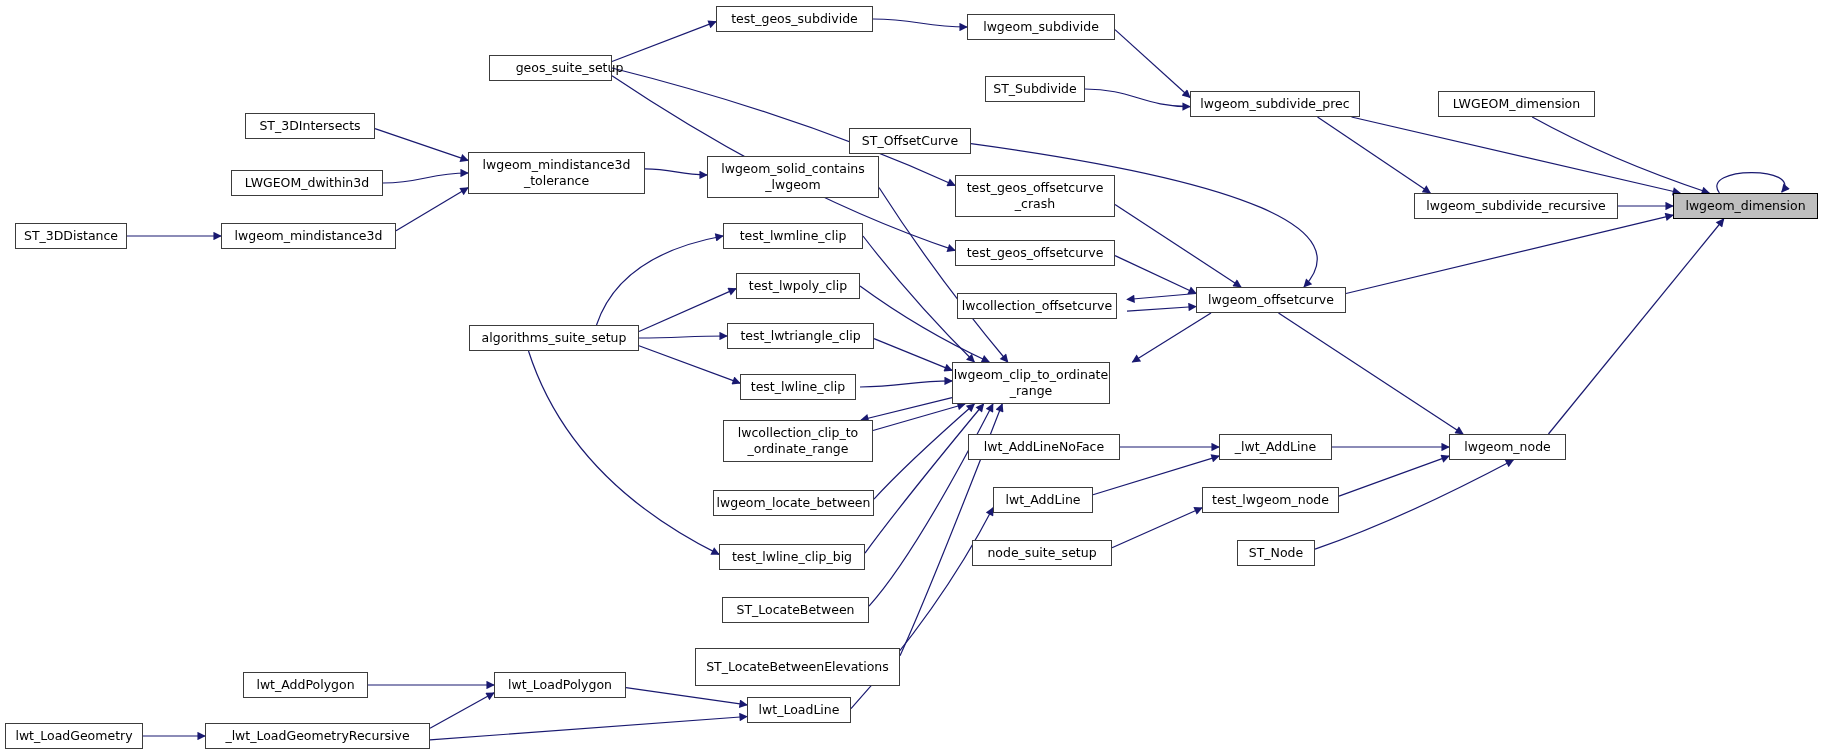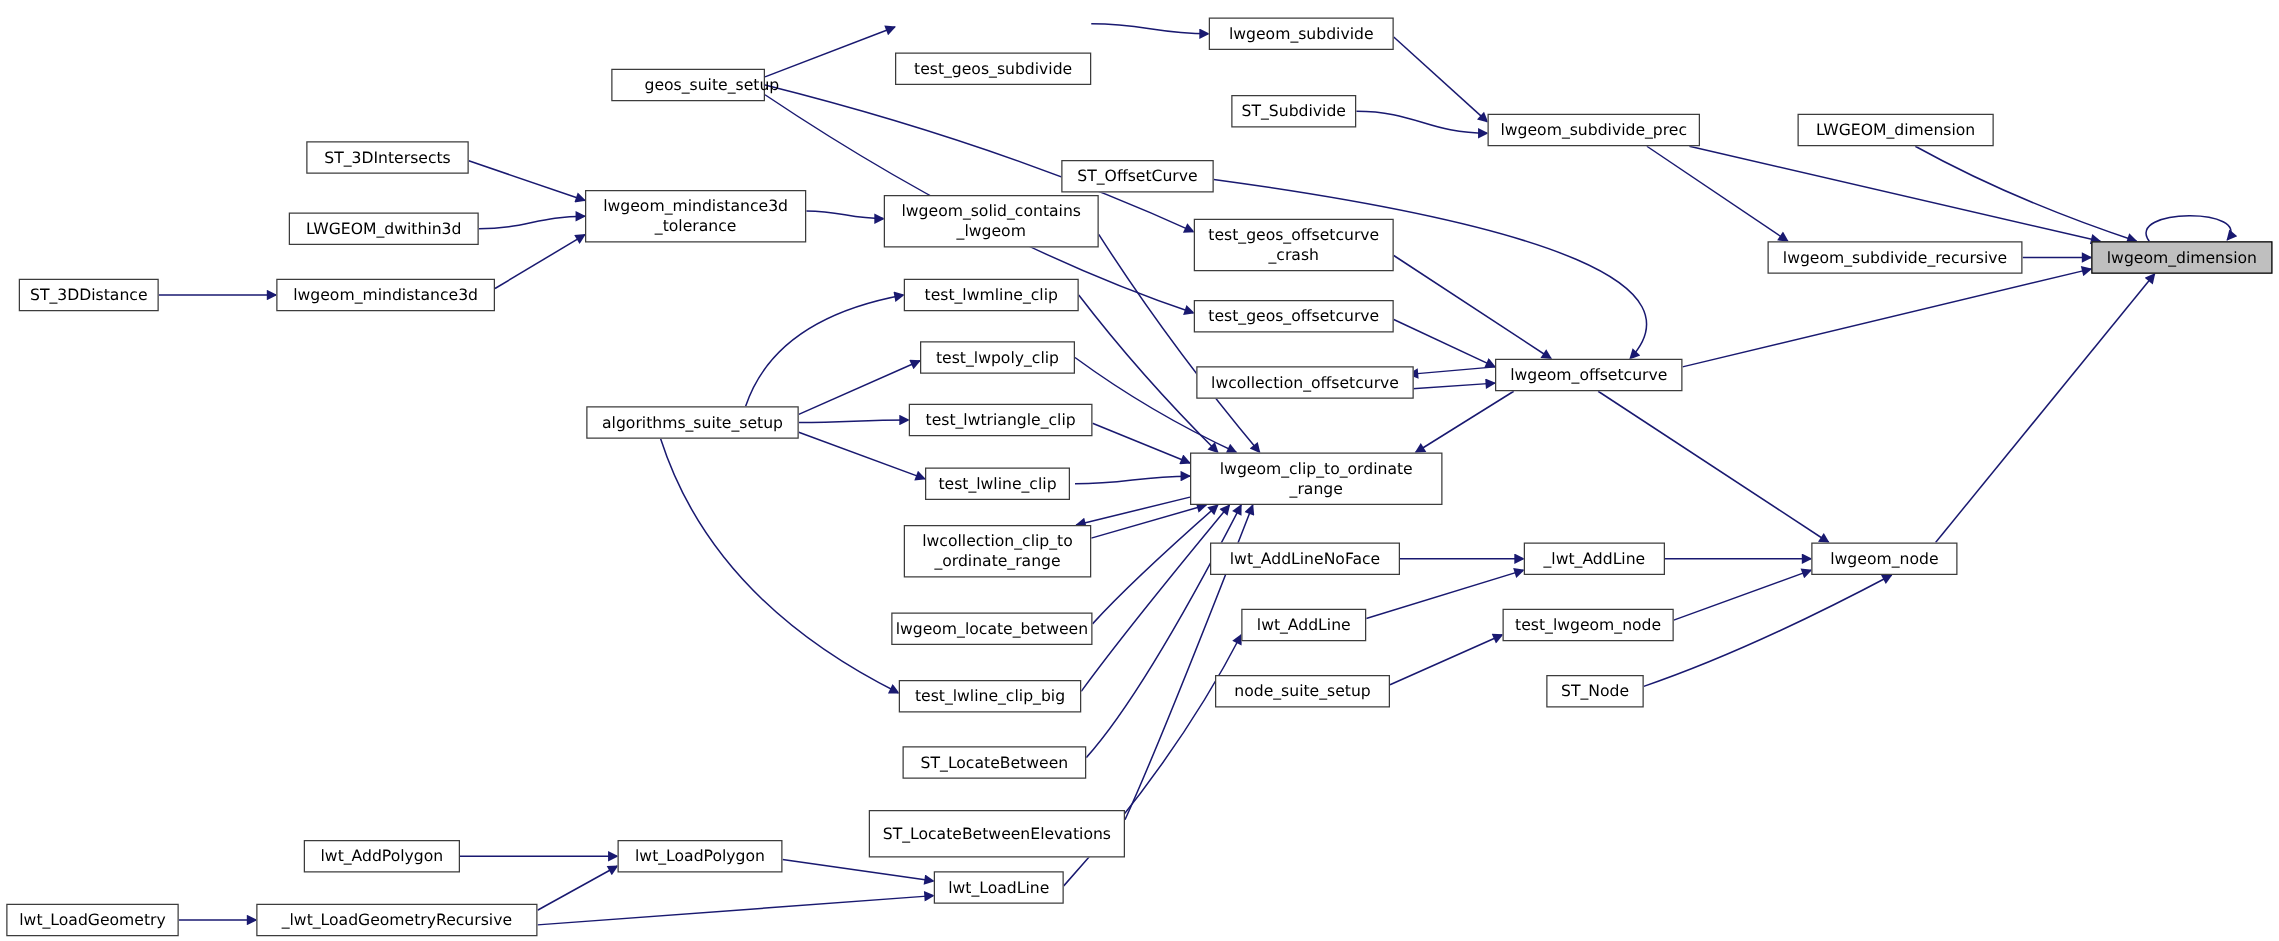--- a/index.html
+++ b/index.html
@@ -77,21 +77,21 @@
         <path d="M 1548.45 434 L 1723.75 219" class="edge" marker-end="url(#arrow)"></path>
         <path d="M 368 685 C 424.7 685, 437.3 685, 494 685" class="edge" marker-end="url(#arrow)"></path>
         <path d="M 430 728.2 L 494 692.8" class="edge" marker-end="url(#arrow)"></path>
         <path d="M 143 736 C 170.9 736, 177.1 736, 205 736" class="edge" marker-end="url(#arrow)"></path>
         <path d="M 626 687.6 L 747 704.8" class="edge" marker-end="url(#arrow)"></path>
         <path d="M 430 739.9 L 747 716.5" class="edge" marker-end="url(#arrow)"></path>
         <path d="M 851 708.7 Q 940 610, 993 507.8" class="edge" marker-end="url(#arrow)"></path>
       </g>
   </svg>
   <div id="nodes">
-      <div class="node" style="left: 716px; top: 6px; width: 157px; height: 26px; margin-top: 36px;">
+      <div class="node" style="left: 716px; top: 6px; width: 157px; height: 26px;">
         <div>test_geos_subdivide</div>
       </div>
       <div class="node" style="left: 967px; top: 14px; width: 148px; height: 26px;">
         <div>lwgeom_subdivide</div>
       </div>
       <div class="node" style="left: 489px; top: 55px; width: 123px; height: 26px; padding-left: 38px;">
         <div>geos_suite_setup</div>
       </div>
       <div class="node" style="left: 985px; top: 76px; width: 100px; height: 26px;">
         <div>ST_Subdivide</div>
@@ -137,36 +137,36 @@
       <div class="node" style="left: 955px; top: 175px; width: 160px; height: 42px;">
         <div>test_geos_offsetcurve</div>
         <div>_crash</div>
       </div>
       <div class="node" style="left: 955px; top: 240px; width: 160px; height: 26px;">
         <div>test_geos_offsetcurve</div>
       </div>
       <div class="node" style="left: 736px; top: 273px; width: 124px; height: 26px;">
         <div>test_lwpoly_clip</div>
       </div>
-      <div class="node" style="left: 957px; top: 293px; width: 174px; height: 26px;">
+      <div class="node" style="left: 957px; top: 293px; width: 160px; height: 26px;">
         <div>lwcollection_offsetcurve</div>
       </div>
       <div class="node" style="left: 1196px; top: 287px; width: 150px; height: 26px;">
         <div>lwgeom_offsetcurve</div>
       </div>
       <div class="node" style="left: 469px; top: 325px; width: 170px; height: 26px;">
         <div>algorithms_suite_setup</div>
       </div>
       <div class="node" style="left: 727px; top: 323px; width: 147px; height: 26px;">
         <div>test_lwtriangle_clip</div>
       </div>
       <div class="node" style="left: 740px; top: 374px; width: 116px; height: 26px;">
         <div>test_lwline_clip</div>
       </div>
-      <div class="node" style="left: 952px; top: 362px; width: 202px; height: 42px;">
+      <div class="node" style="left: 952px; top: 362px; width: 158px; height: 42px;">
         <div>lwgeom_clip_to_ordinate</div>
         <div>_range</div>
       </div>
       <div class="node" style="left: 723px; top: 420px; width: 150px; height: 42px;">
         <div>lwcollection_clip_to</div>
         <div>_ordinate_range</div>
       </div>
       <div class="node" style="left: 968px; top: 434px; width: 152px; height: 26px;">
         <div>lwt_AddLineNoFace</div>
       </div>

